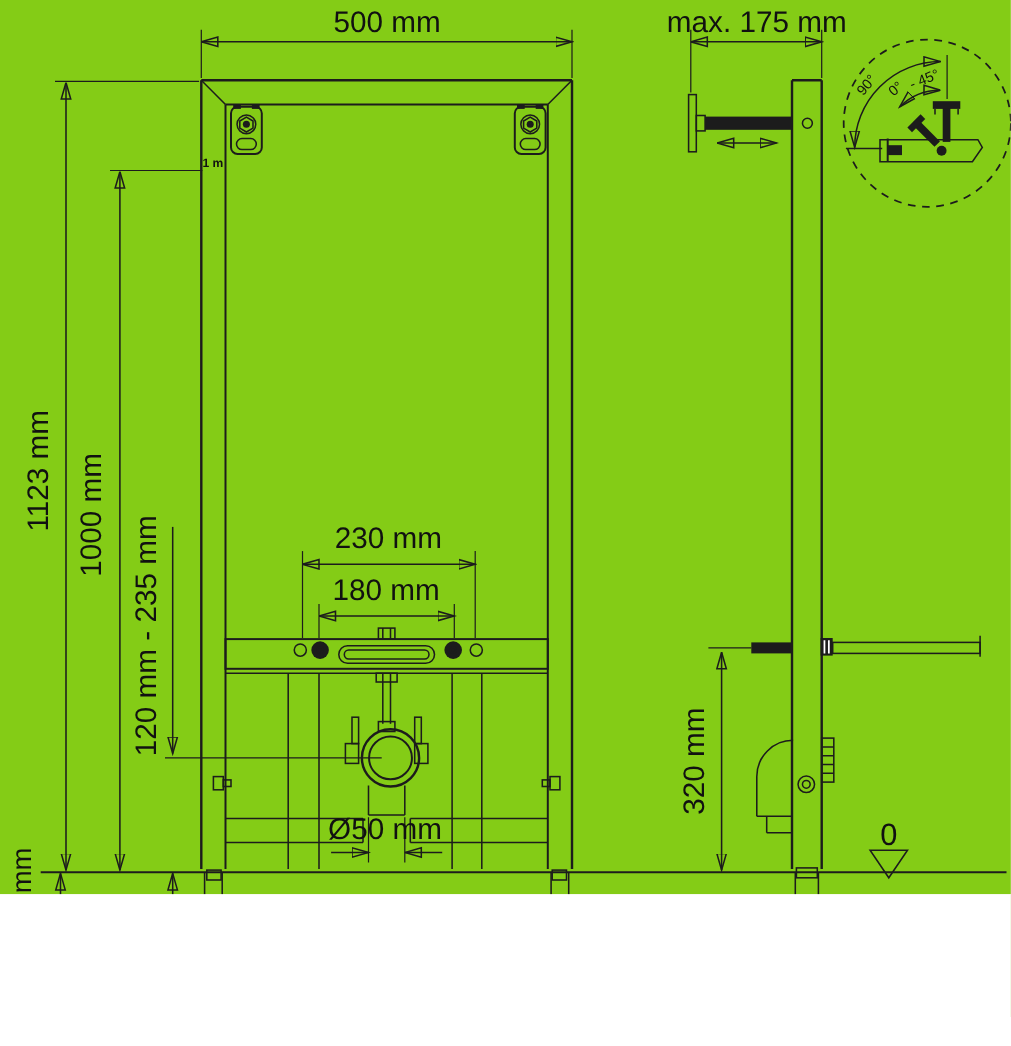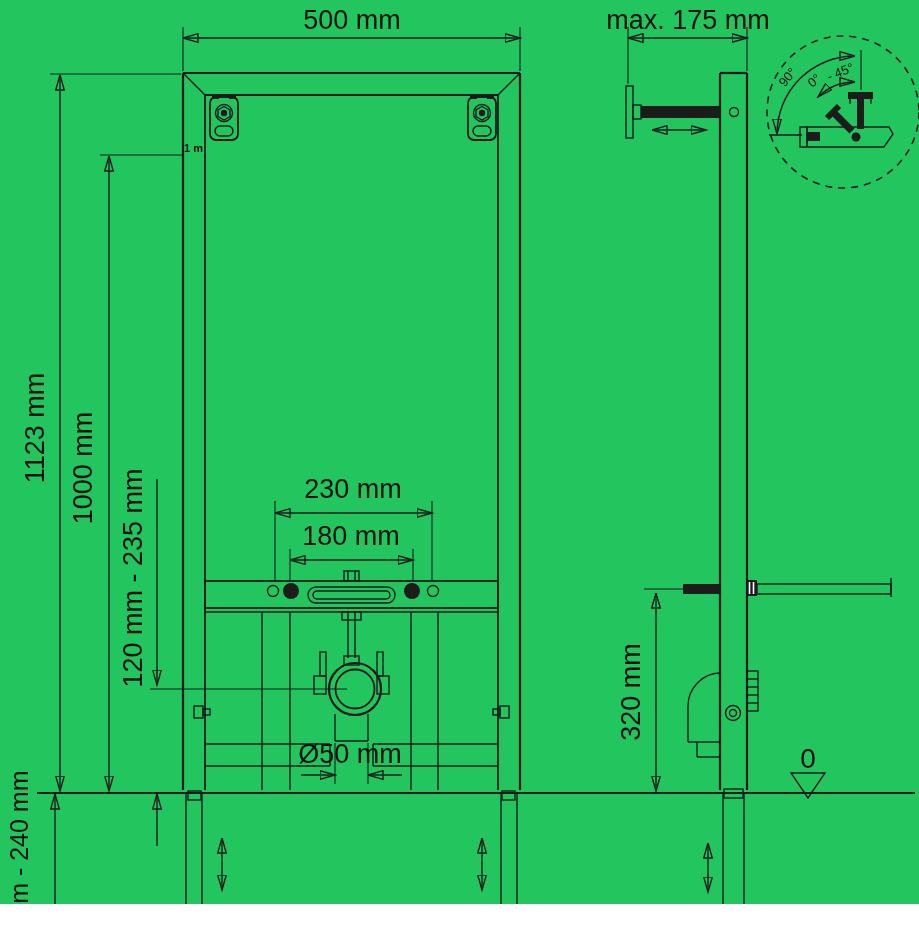--- a/index.html
+++ b/index.html
@@ -1,16 +1,16 @@
 <!DOCTYPE html>
 <html><head>
 <meta charset="utf-8">
 <style>
   html,body{margin:0;padding:0;background:#ffffff;}
-  .stage{position:relative;width:919px;height:904px;background:#22c55e;overflow:hidden;}
+  .stage{position:relative;width:919px;height:813px;background:#84cc16;overflow:hidden;}
   svg{display:block;}
   svg line, svg path, svg rect, svg circle, svg ellipse, svg polygon{
     stroke:#1c1c1c; fill:none; stroke-width:1.4; stroke-linecap:butt;
   }
   .thick{stroke-width:2.2;}
   .mid{stroke-width:1.8;}
   .thin{stroke-width:1.1;}
   .blk{fill:#1c1c1c; stroke:none;}
   .wht{stroke:#ffffff; stroke-width:1.6;}
   .dash{stroke-dasharray:7 6; stroke-width:1.6;}

